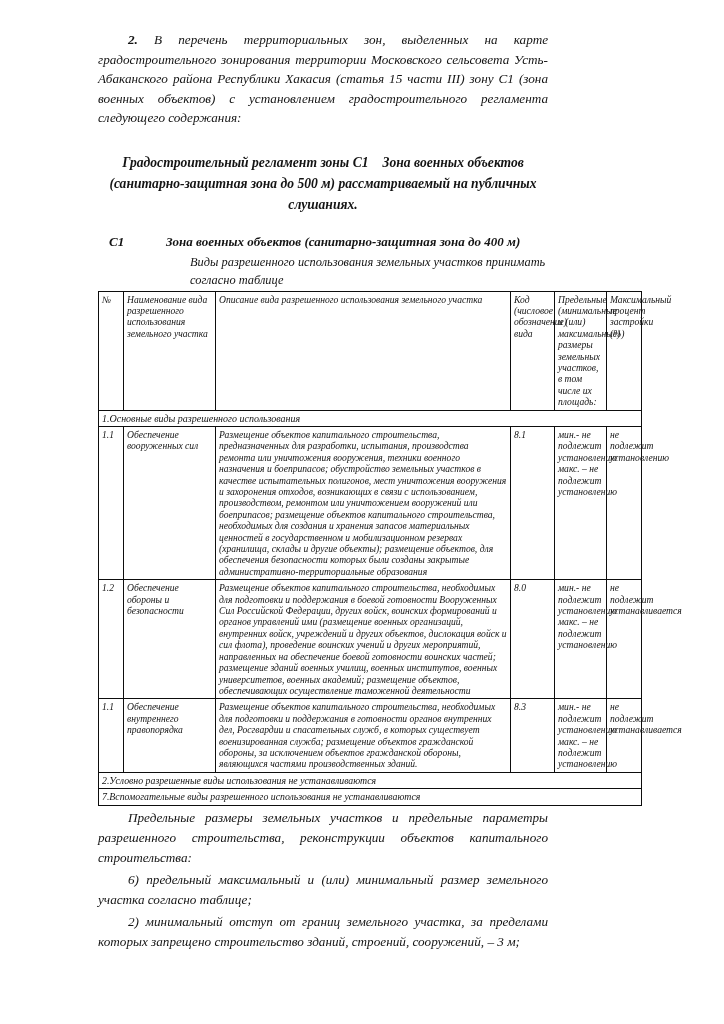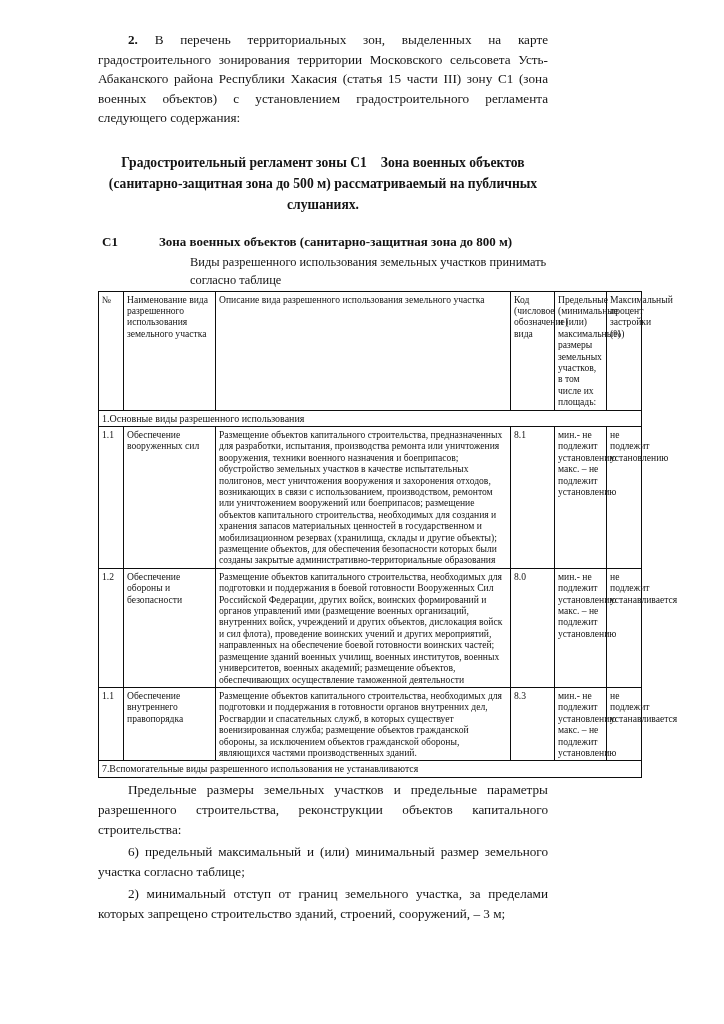--- a/index.html
+++ b/index.html
@@ -14,20 +14,21 @@
     color: #141414;
     position: relative;
     overflow: hidden;
   }
   .page {
     width: 584px;
     height: 1024px;
     box-sizing: border-box;
     padding: 30px 36px 0 98px;
     position: relative;
+    font-style: italic;
   }
 
   
   .intro {
     font-size: 13.2px;
     line-height: 19.5px;
     text-align: justify;
     text-indent: 30px;
     margin: 0 0 4px 0;
     text-justify: inter-word;
@@ -40,21 +41,21 @@
     font-size: 13.6px;
     font-weight: bold;
     line-height: 21px;
     text-align: center;
     padding: 0 4px;
   }
   .reg-title .sp { display: inline-block; width: 14px; }
 
   
   .zone-line {
-    margin: 19px 0 0 4px;
+    margin: 19px 0 0 11px;
     font-size: 13px;
     font-weight: bold;
     line-height: 16px;
     display: flex;
   }
   .zone-code { width: 57px; flex: 0 0 57px; }
   .zone-name { flex: 1; }
 
   
   .table-caption {
@@ -114,21 +115,21 @@
 <div class="page">
 
   <p class="intro"><b>2.</b> <span>В перечень территориальных зон, выделенных на карте градостроительного зонирования территории Московского сельсовета Усть-Абаканского района Республики Хакасия (статья 15 части III) зону С1 (зона военных объектов) с установлением градостроительного регламента следующего содержания:</span></p>
 
   <div class="reg-title">
     <span>Градостроительный регламент зоны С1</span><span class="sp"></span><span>Зона военных объектов (санитарно-защитная зона до 500 м) рассматриваемый на публичных слушаниях.</span>
   </div>
 
   <div class="zone-line">
     <span class="zone-code">С1</span>
-    <span class="zone-name">Зона военных объектов (санитарно-защитная зона до 800 м)</span>
+    <span class="zone-name">Зона военных объектов (санитарно-защитная зона до 400 м)</span>
   </div>
 
   <div class="table-caption">Виды разрешенного использования земельных участков принимать согласно таблице</div>
 
   <table class="reg">
     <colgroup>
       <col class="c-num">
         <col class="c-name">
         <col class="c-desc">
       <col class="c-code">
@@ -171,20 +172,23 @@
       <tr>
         <td>1.1</td>
         <td>Обеспечение внутреннего правопорядка</td>
         <td class="desc">Размещение объектов капитального строительства, необходимых для подготовки и поддержания в готовности органов внутренних дел, Росгвардии и спасательных служб, в которых существует военизированная служба; размещение объектов гражданской обороны, за исключением объектов гражданской обороны, являющихся частями производственных зданий.</td>
         <td>8.3</td>
         <td>мин.- не подлежит установлению макс. – не подлежит установлению</td>
         <td>не подлежит устанавливается</td>
       </tr>
 
       <tr class="section-row sub">
+        <td colspan="6">2.Условно разрешенные виды использования не устанавливаются</td>
+      </tr>
+      <tr class="section-row sub">
         <td colspan="6">7.Вспомогательные виды разрешенного использования не устанавливаются</td>
       </tr>
     </tbody>
   </table>
 
   <p class="closing">Предельные размеры земельных участков и предельные параметры разрешенного строительства, реконструкции объектов капитального строительства:</p>
   <p class="closing noind">6) предельный максимальный и (или) минимальный размер земельного участка согласно таблице;</p>
   <p class="closing noind">2) минимальный отступ от границ земельного участка, за пределами которых запрещено строительство зданий, строений, сооружений, – 3 м;</p>
 
 </div>

